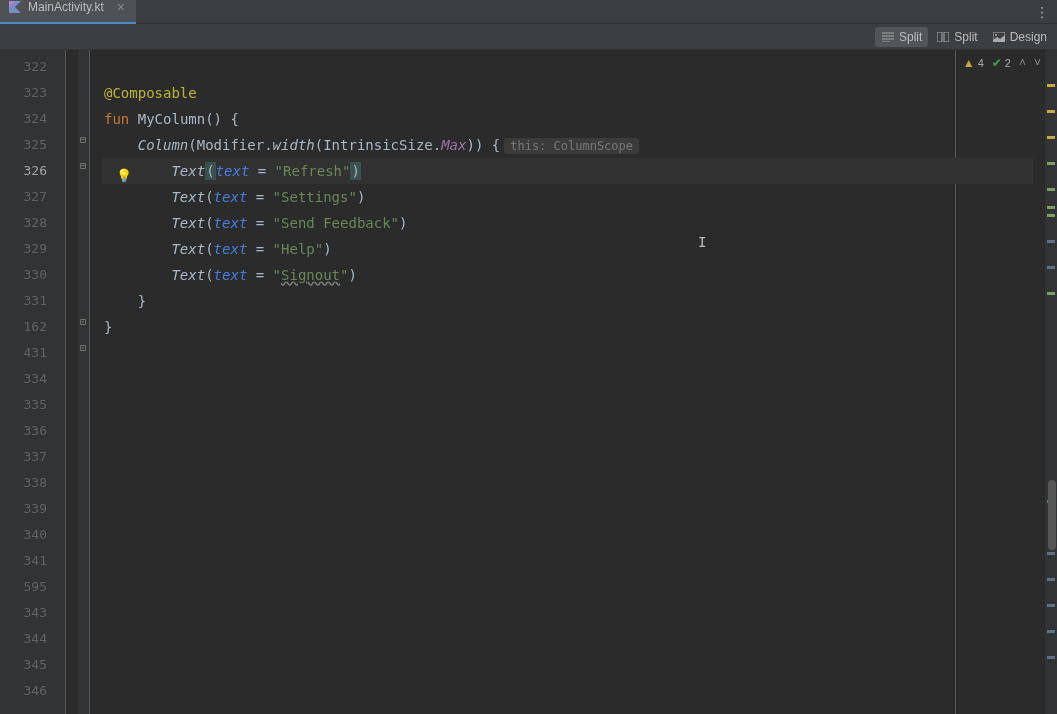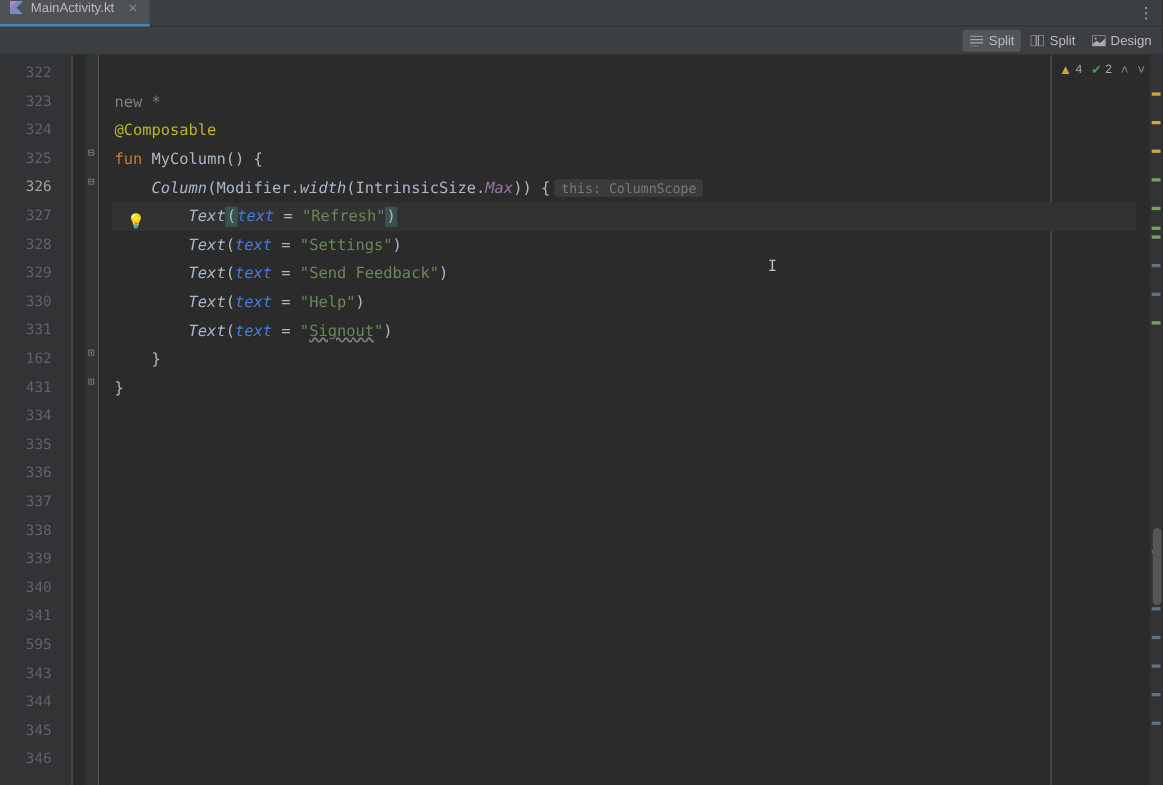--- a/index.html
+++ b/index.html
@@ -330,21 +330,20 @@
     </div>
   <div class="gutter-fold">
     <div class="fold-marker" style="top:84px">⊟</div>
     <div class="fold-marker" style="top:110px">⊟</div>
     <div class="fold-marker" style="top:266px">⊡</div>
     <div class="fold-marker" style="top:292px">⊡</div>
   </div>
   <div class="code-area">
     <div class="divider-right"></div>
     <div class="code-line"></div>
-    <div class="code-line"><span class="comment">new *</span></div>
     <div class="code-line"><span class="annotation">@Composable</span></div>
     <div class="code-line"><span class="keyword">fun</span> <span class="funcname">MyColumn</span><span class="paren">() {</span></div>
     <div class="code-line">    <span class="type">Column</span><span class="paren">(Modifier.</span><span class="type">width</span><span class="paren">(IntrinsicSize.</span><span class="italic-purple">Max</span><span class="paren">)) {</span><span class="hint-box">this: ColumnScope</span></div>
     <div class="code-line current"><span class="bulb-icon">💡</span>        <span class="type">Text</span><span class="paren bracket-hl">(</span><span class="param">text</span><span class="paren"> = </span><span class="string">"Refresh"</span><span class="paren bracket-hl">)</span></div>
     <div class="code-line">        <span class="type">Text</span><span class="paren">(</span><span class="param">text</span><span class="paren"> = </span><span class="string">"Settings"</span><span class="paren">)</span></div>
     <div class="code-line">        <span class="type">Text</span><span class="paren">(</span><span class="param">text</span><span class="paren"> = </span><span class="string">"Send Feedback"</span><span class="paren">)</span></div>
     <div class="code-line">        <span class="type">Text</span><span class="paren">(</span><span class="param">text</span><span class="paren"> = </span><span class="string">"Help"</span><span class="paren">)</span></div>
     <div class="code-line">        <span class="type">Text</span><span class="paren">(</span><span class="param">text</span><span class="paren"> = </span><span class="string">"</span><span class="string underline-wave">Signout</span><span class="string">"</span><span class="paren">)</span></div>
     <div class="code-line"><span class="paren">    }</span></div>
     <div class="code-line"><span class="paren">}</span></div>

